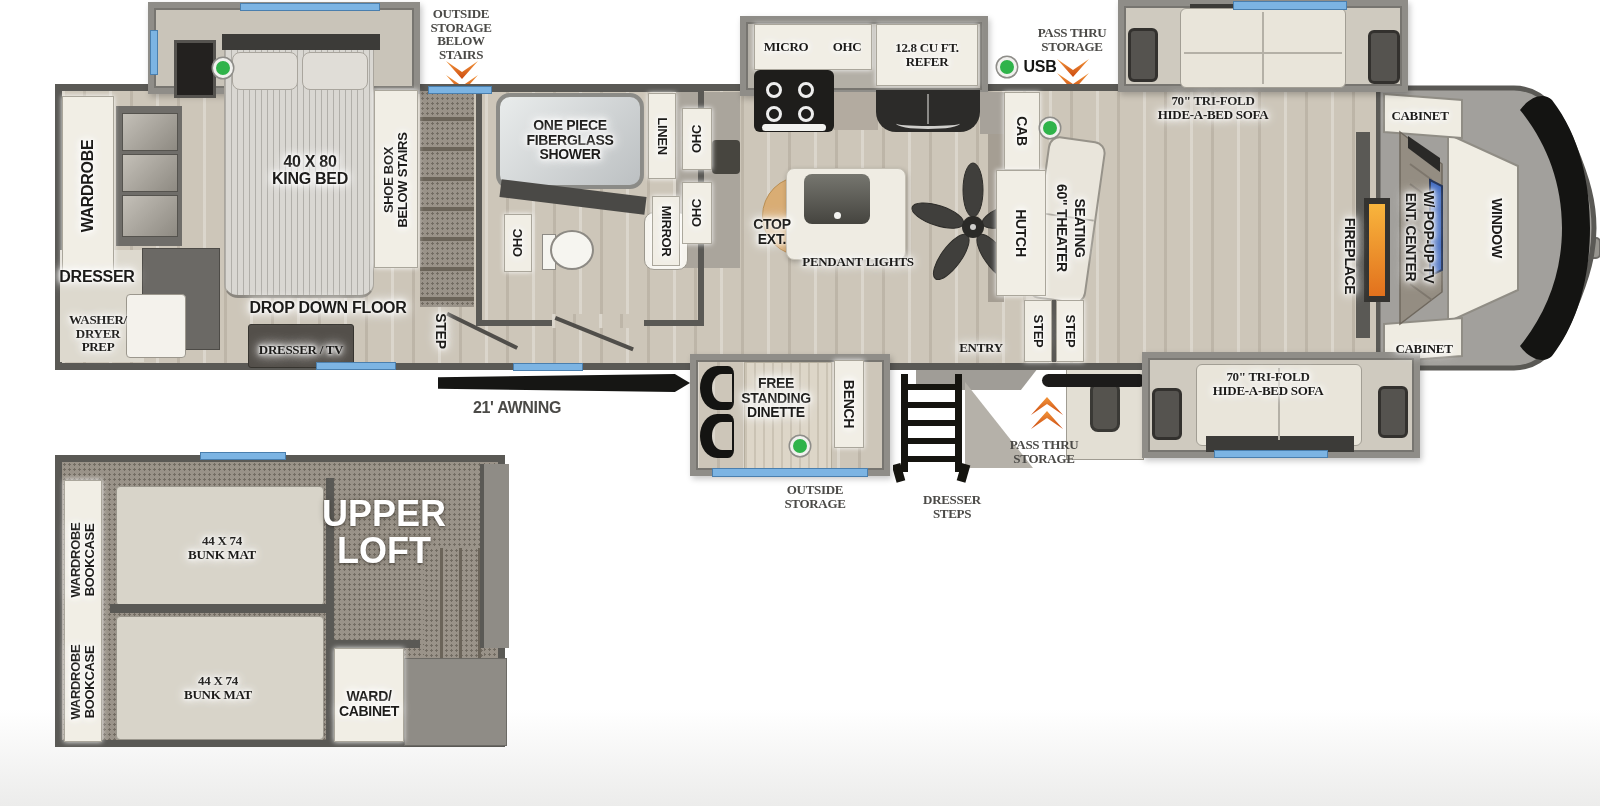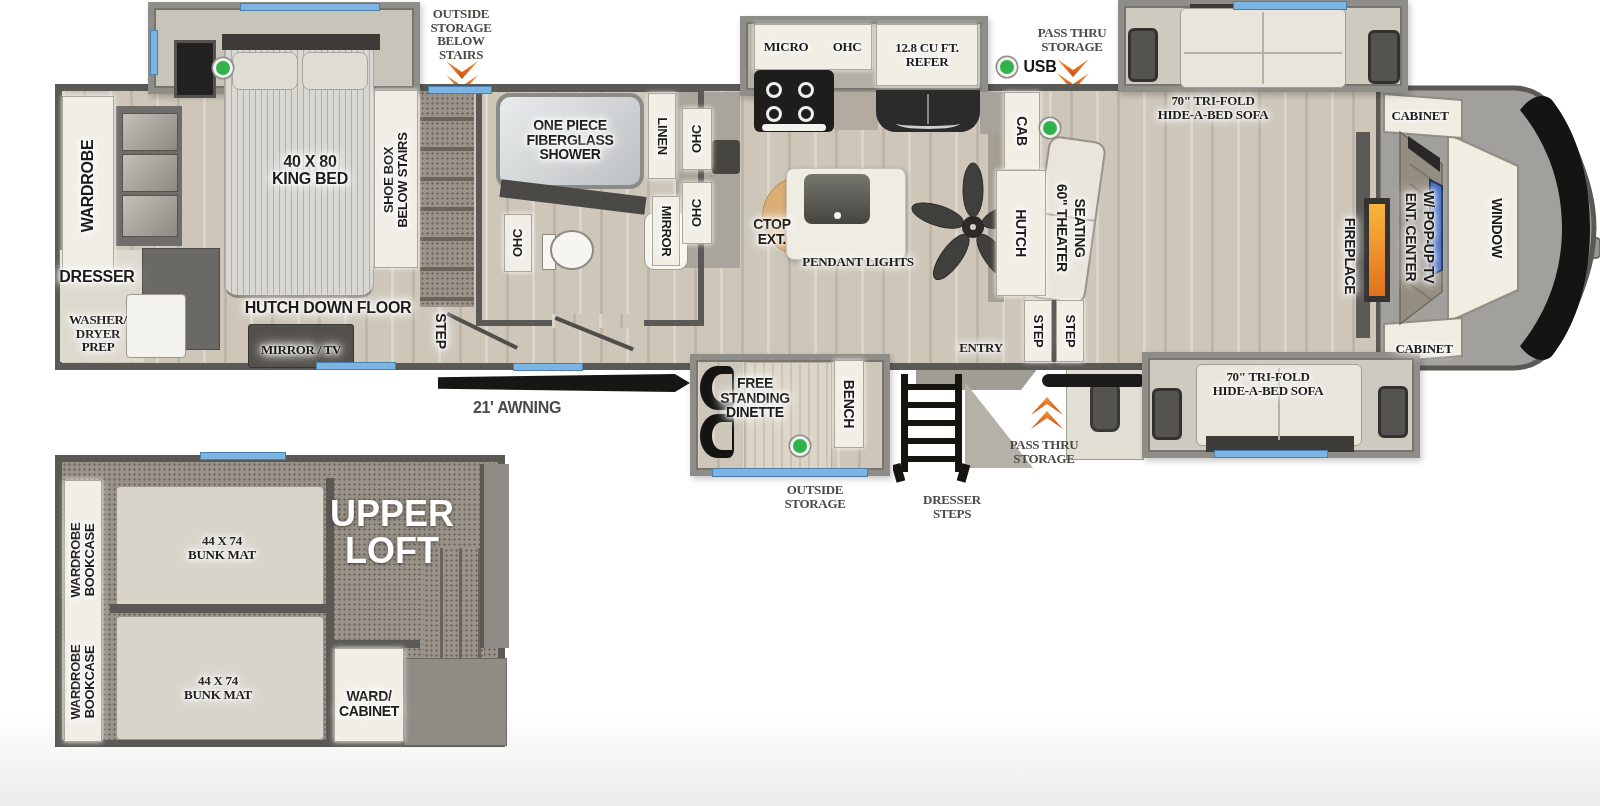--- a/index.html
+++ b/index.html
@@ -86,23 +86,23 @@
 
   <div class="abs" style="left:60px;top:250px;width:82px;height:50px;background:#ddd9ce;z-index:14;"></div>
   <div class="lbl" style="left:97px;top:277px;">DRESSER</div>
   <div class="abs" style="left:60px;top:300px;width:84px;height:62px;background:#ddd9ce;z-index:14;"></div>
   <div class="lbl s15" style="left:98px;top:333px;">WASHER/
 DRYER
 PREP</div>
   <div class="abs" style="left:142px;top:248px;width:76px;height:100px;background:#6b6965;border:1px solid #4d4b47;z-index:16;"></div>
   <div class="abs" style="left:126px;top:294px;width:58px;height:62px;background:#f4f2ec;border:1px solid #9b978d;border-radius:4px;z-index:17;"></div>
 
-  <div class="lbl" style="left:328px;top:308px;">HUTCH DOWN FLOOR</div>
+  <div class="lbl" style="left:328px;top:308px;">DROP DOWN FLOOR</div>
   <div class="abs" style="left:248px;top:324px;width:104px;height:42px;background:#534f4a;border-radius:3px;border:1px solid #36342f;z-index:15;"></div>
-  <div class="lbl s15" style="left:301px;top:350px;">MIRROR / TV</div>
+  <div class="lbl s15" style="left:301px;top:350px;">DRESSER / TV</div>
   <div class="blue" style="left:316px;top:362px;width:80px;height:8px;"></div>
   <div class="abs" style="left:448px;top:312px;width:78px;height:4px;background:#504e4a;transform:rotate(26deg);transform-origin:left top;z-index:16;"></div>
 
   <div class="abs" style="left:476px;top:86px;width:228px;height:240px;border:6px solid #5a5955;box-sizing:border-box;z-index:13;"></div>
   <div class="abs wood" style="left:552px;top:314px;width:92px;height:14px;z-index:14;"></div>
   <div class="abs" style="left:556px;top:316px;width:84px;height:4px;background:#504e4a;transform:rotate(22deg);transform-origin:left top;z-index:15;"></div>
   <div class="abs" style="left:496px;top:93px;width:148px;height:96px;background:linear-gradient(135deg,#e9ecec,#bcc0c2);border:4px solid #8b8b87;border-radius:14px;box-sizing:border-box;z-index:14;"></div>
   <div class="lbl s14" style="left:570px;top:140px;">ONE PIECE
 FIBERGLASS
 SHOWER</div>
@@ -218,21 +218,21 @@
 
   <div class="slide wood" style="left:690px;top:354px;width:200px;height:122px;"></div>
   <div class="abs" style="left:744px;top:362px;width:86px;height:106px;background:#ddd6c8;border:1px solid #b5ae9e;background-image:repeating-linear-gradient(90deg,rgba(120,110,90,.18) 0 2px,transparent 2px 9px);z-index:22;"></div>
   <div class="abs" style="left:700px;top:366px;width:34px;height:44px;background:#141412;border-radius:50% 18% 18% 50%;z-index:22;"></div>
   <div class="abs wood" style="left:712px;top:374px;width:20px;height:28px;border-radius:50% 0 0 50%;z-index:23;"></div>
   <div class="abs" style="left:700px;top:414px;width:34px;height:44px;background:#141412;border-radius:50% 18% 18% 50%;z-index:22;"></div>
   <div class="abs wood" style="left:712px;top:422px;width:20px;height:28px;border-radius:50% 0 0 50%;z-index:23;"></div>
   <div class="wbox" style="left:834px;top:360px;width:30px;height:88px;"></div>
   <div class="lbl vdn s14" style="left:849px;top:404px;">BENCH</div>
   <div class="dot" style="left:800px;top:446px;"></div>
-  <div class="lbl s14" style="left:755px;top:398px;">FREE
+  <div class="lbl s14" style="left:776px;top:398px;">FREE
 STANDING
 DINETTE</div>
   <div class="blue" style="left:712px;top:468px;width:156px;height:9px;"></div>
 
   <div class="abs" style="left:438px;top:374px;width:252px;height:18px;background:#161614;clip-path:polygon(0 18%,94% 0,100% 50%,94% 100%,0 82%);z-index:6;"></div>
   <div class="lbl ext" style="left:517px;top:408px;">21' AWNING</div>
 
   <div class="lbl ext s15" style="left:461px;top:34px;">OUTSIDE
 STORAGE
 BELOW
@@ -306,19 +306,19 @@
 BUNK MAT</div>
   <div class="wall" style="left:110px;top:604px;width:222px;height:9px;z-index:13;"></div>
   <div class="abs" style="left:116px;top:616px;width:206px;height:122px;background:#d8d4c9;border:1px solid #9b978d;border-radius:4px;z-index:12;"></div>
   <div class="lbl s15" style="left:218px;top:688px;">44 X 74
 BUNK MAT</div>
   <div class="wall" style="left:326px;top:478px;width:8px;height:266px;z-index:13;"></div>
   <div class="wall" style="left:334px;top:640px;width:86px;height:8px;z-index:13;"></div>
   <div class="wbox" style="left:334px;top:648px;width:70px;height:94px;"></div>
   <div class="lbl s14" style="left:369px;top:704px;">WARD/
 CABINET</div>
-  <div class="lbl big" style="left:392px;top:532px;">UPPER
+  <div class="lbl big" style="left:384px;top:532px;">UPPER
 LOFT</div>
   <div class="abs carpet steps-h" style="left:424px;top:548px;width:60px;height:110px;z-index:12;"></div>
   <div class="abs" style="left:404px;top:658px;width:101px;height:86px;background:#8f8c86;border:1px solid #6c6a65;z-index:12;"></div>
   <div class="abs" style="left:480px;top:464px;width:25px;height:184px;background:#8f8c86;border-left:4px solid #5a5955;z-index:12;"></div>
 
 </div>
 
 </body></html>

